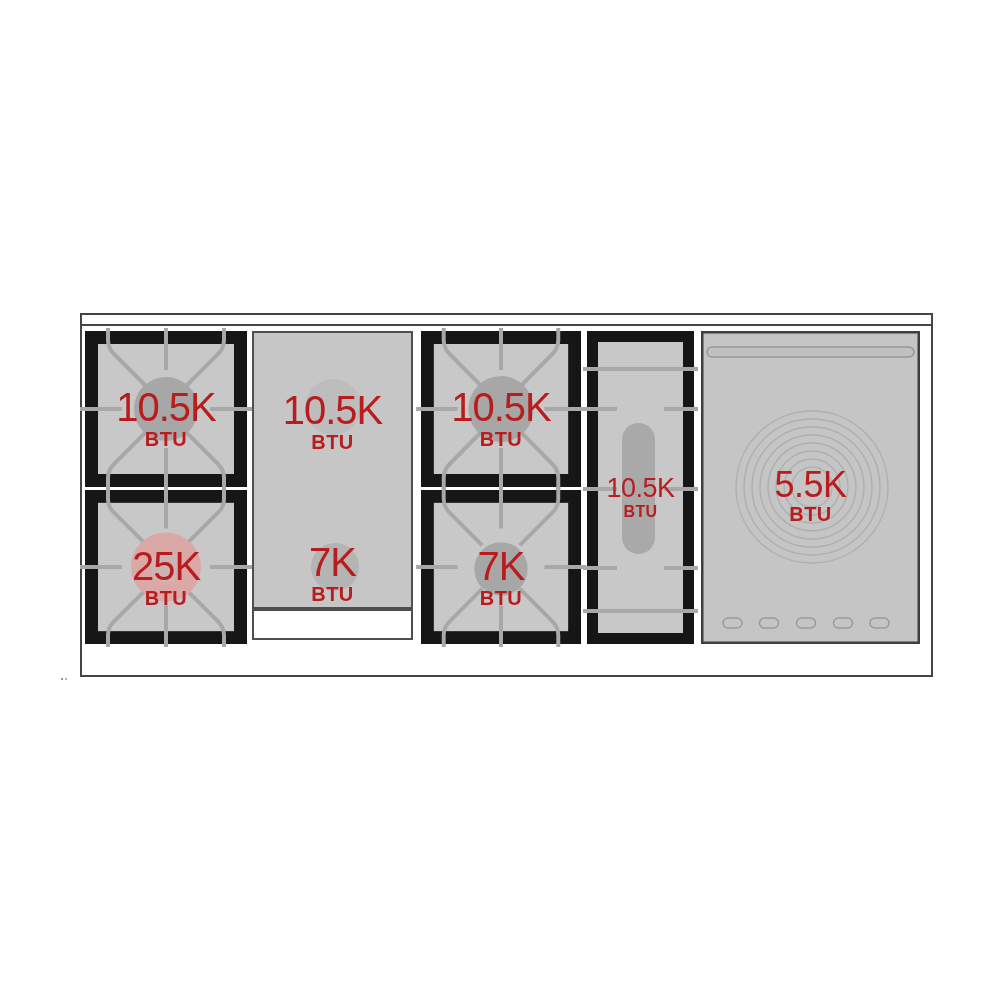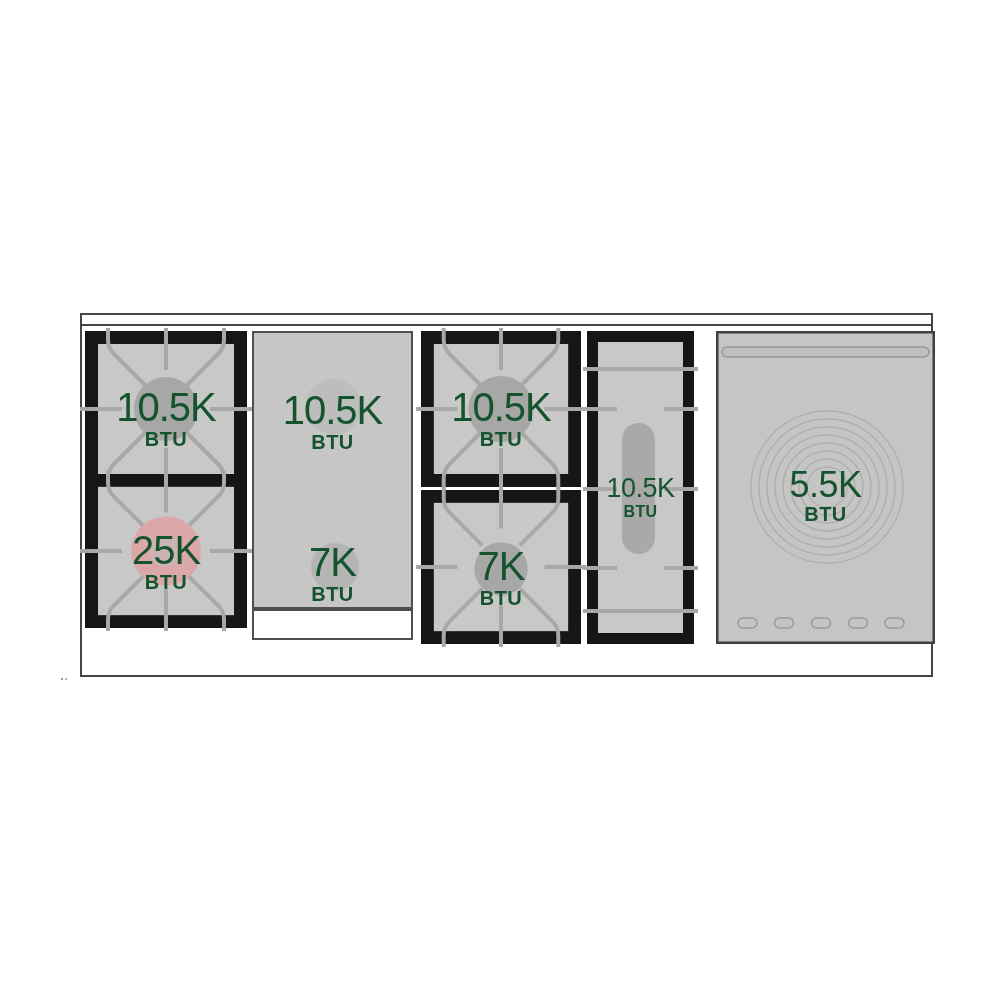--- a/index.html
+++ b/index.html
@@ -6,21 +6,21 @@
   body{width:1000px;height:1000px;font-family:"Liberation Sans",sans-serif;}
   .canvas{position:relative;width:1000px;height:1000px;background:#ffffff;overflow:hidden;}
 
   .cooktop{position:absolute;left:80px;top:313px;width:849px;height:360px;
            border:2px solid #454545;background:#ffffff;}
   .rail{position:absolute;left:0;top:0;width:100%;height:9px;border-bottom:2px solid #454545;}
 
   .unit{position:absolute;}
   .unit svg{position:absolute;left:0;top:0;overflow:visible;display:block;}
 
-  .labels{position:absolute;left:0;right:0;text-align:center;color:#14532d;}
+  .labels{position:absolute;left:0;right:0;text-align:center;color:#b91c1c;}
   .val{font-size:40px;line-height:44px;letter-spacing:-1px;white-space:nowrap;}
   .btu{font-size:20px;line-height:20px;margin-top:0px;letter-spacing:0.5px;font-weight:bold;}
   .burner-labels{top:54px;}
 
   .griddle{position:absolute;left:170px;top:16px;width:157px;height:274px;
            background:#c6c6c6;border:2px solid #4f4f4f;}
   .disc{position:absolute;border-radius:50%;}
   .strip{position:absolute;left:170px;top:294px;width:157px;height:27px;
          background:#ffffff;border:2px solid #4f4f4f;}
 
@@ -54,21 +54,21 @@
           <path d="M81,159 V117"></path>
         </g>
         <circle cx="81" cy="78" r="32" fill="#a7a7a7"></circle>
       </svg>
       <div class="labels burner-labels">
         <div class="val">10.5K</div>
         <div class="btu">BTU</div>
       </div>
     </div>
 
-    <div class="unit" style="left:3px;top:159px;width:162px;height:198px">
+    <div class="unit" style="left:3px;top:175px;width:162px;height:198px">
       <svg width="162" height="154" viewBox="0 0 162 156" preserveAspectRatio="none">
         <rect x="0" y="0" width="162" height="156" fill="#161616"></rect>
         <rect x="13" y="13" width="136" height="130" fill="#c8c8c8"></rect>
         <g stroke="#a8a8a8" stroke-width="4" fill="none" stroke-linejoin="round">
           <path d="M23,-3 V9 Q23,17 29,23 L62,56"></path>
           <path d="M139,-3 V9 Q139,17 133,23 L100,56"></path>
           <path d="M81,-3 V39"></path>
           <path d="M-5,78 H37"></path>
             <path d="M167,78 H125"></path>
           <path d="M23,159 V147 Q23,139 29,133 L62,100"></path>
@@ -157,21 +157,21 @@
             <path d="M111,237 H77"></path>
         </g>
         <rect x="35" y="92" width="33" height="131" rx="16.5" fill="#a9a9a9"></rect>
       </svg>
       <div class="labels small" style="top:142px">
         <div class="val">10.5K</div>
         <div class="btu">BTU</div>
       </div>
     </div>
 
-    <div class="unit" style="left:634px;top:16px;width:219px;height:386px">
+    <div class="unit" style="left:619px;top:16px;width:219px;height:386px">
       <svg width="219" height="313" viewBox="0 0 219 313" preserveAspectRatio="none">
         <rect x="1.25" y="1.25" width="216.5" height="310.5" fill="#c5c5c5" stroke="#3f3f3f" stroke-width="2.5"></rect>
         <rect x="6" y="16" width="207" height="10" rx="5" fill="#c0c0c0" stroke="#989898" stroke-width="1.5"></rect>
         <g stroke="#afafaf" stroke-width="1.4" fill="none">
           <circle cx="111" cy="156" r="20"></circle>
           <circle cx="111" cy="156" r="28"></circle>
           <circle cx="111" cy="156" r="36"></circle>
           <circle cx="111" cy="156" r="44"></circle>
           <circle cx="111" cy="156" r="52"></circle>
           <circle cx="111" cy="156" r="60"></circle>

